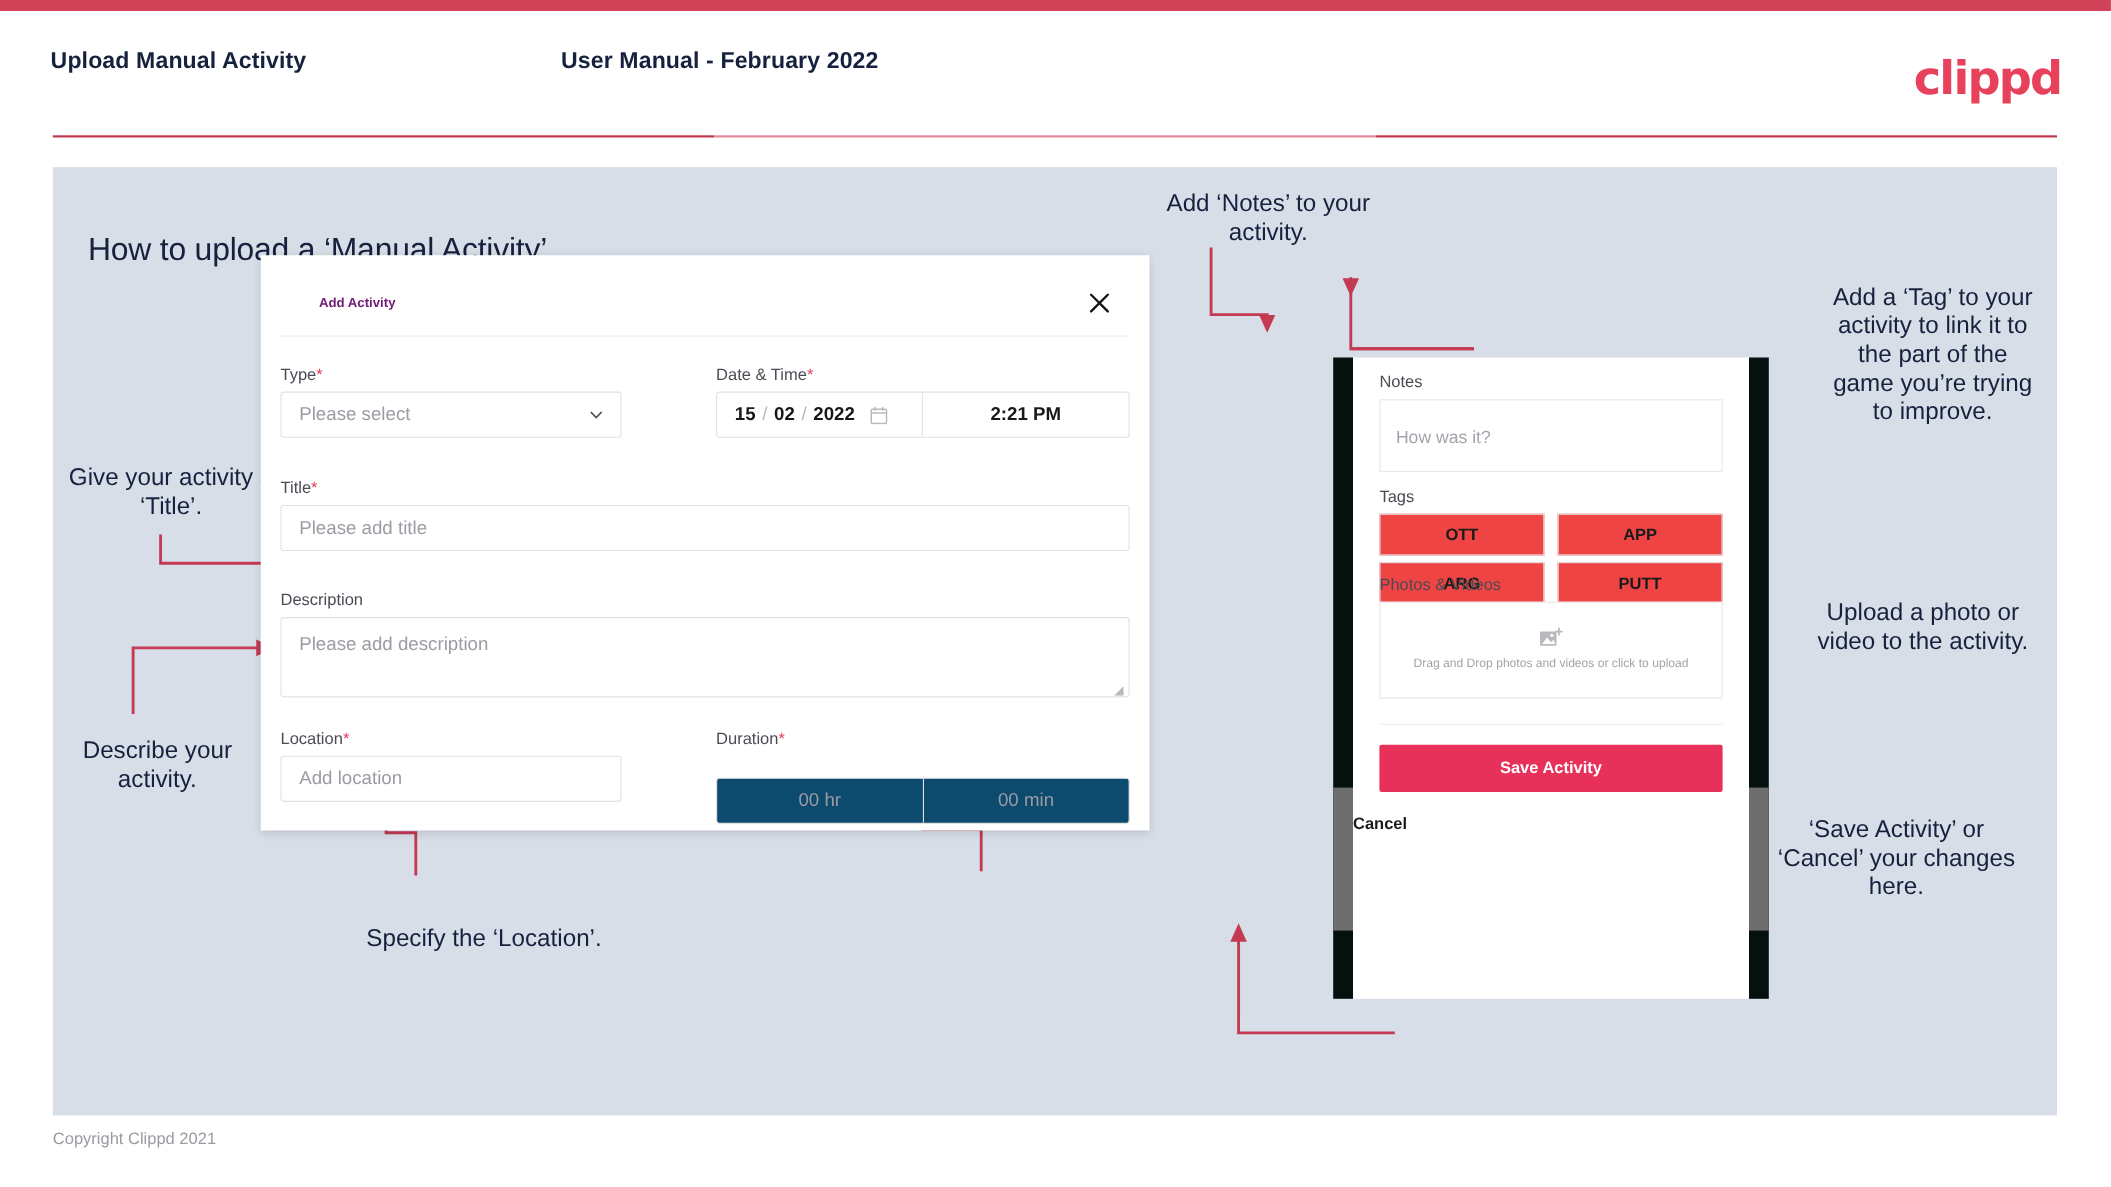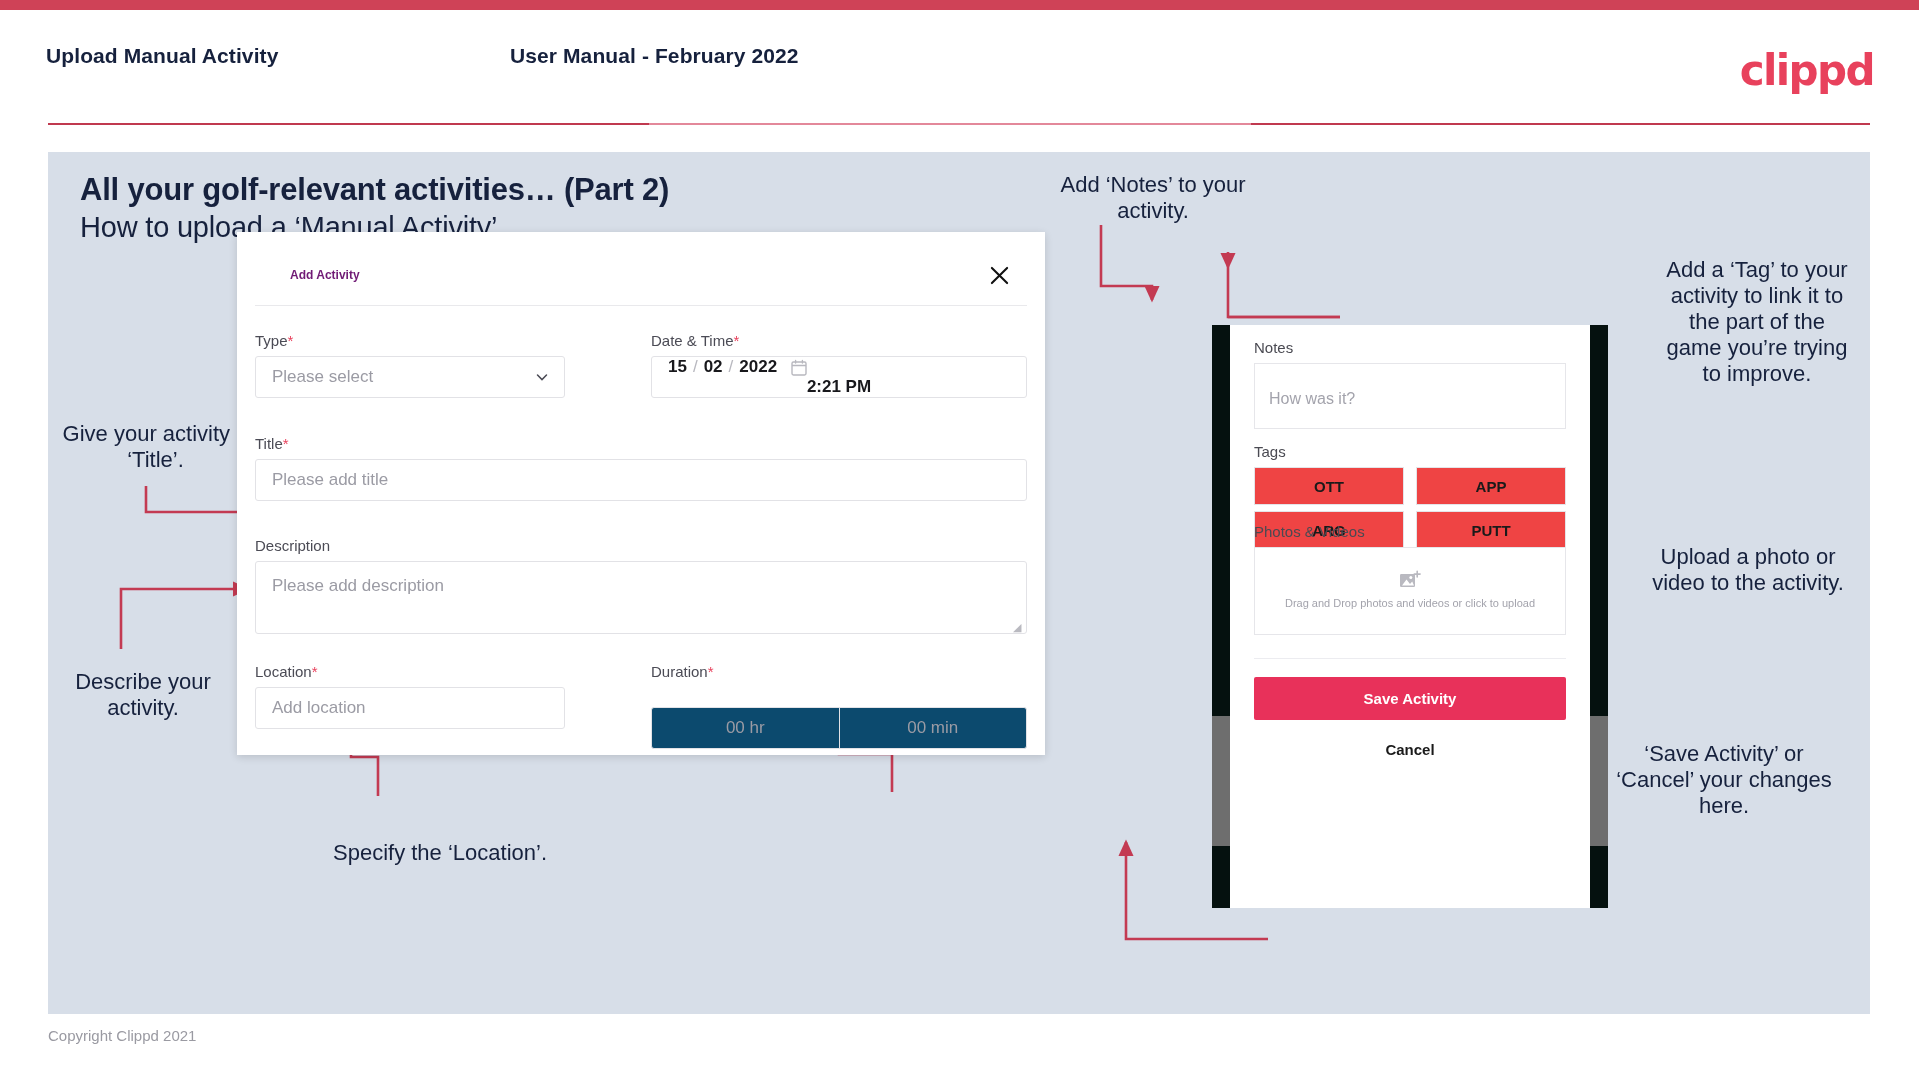--- a/index.html
+++ b/index.html
@@ -115,21 +115,21 @@
   .chev {
     position: absolute; right: 16px; top: 50%;
     transform: translateY(-50%);
     width: 12px; height: 12px;
   }
 
   .dt-wrap {
     position: absolute;
     display: flex;
     border: 1px solid #e2e2e6; border-radius: 3px;
-    background: #fff; overflow: hidden; flex-direction: column;
+    background: #fff; overflow: hidden;
   }
   .dt-date {
     width: 186px; height: 100%;
     display: flex; align-items: center; gap: 6px;
     padding: 0 16px; font-size: 17px; color: #18181c; font-weight: 700;
   }
   .dt-date .sep { color: #b8b8bf; font-weight: 400; }
   .dt-divider { width: 1px; background: #e2e2e6; }
   .dt-time {
     flex: 1; display: flex; align-items: center; justify-content: center;
@@ -211,21 +211,21 @@
   }
   .p-save {
     position: absolute; left: 24px; top: 352px;
     width: 312px; height: 43px;
     background: #e8315a; border-radius: 2px;
     display: flex; align-items: center; justify-content: center;
     color: #fff; font-size: 15px; font-weight: 700;
   }
   .p-cancel {
     position: absolute; left: 0; top: 416px;
-    width: 360px; text-align: center;
+    width: 360px; 
     font-size: 15px; font-weight: 700; color: #1a1a1a;
   }
 
   
   .footer {
     position: absolute; left: 48px; top: 1027px;
     font-size: 15px; color: #9a9aa2;
   }
 </style>
 </head>
@@ -235,21 +235,20 @@
 
   <div class="topbar"></div>
 
   <div class="hdr-title">Upload Manual Activity</div>
   <div class="hdr-sub">User Manual - February 2022</div>
   <div class="hdr-rule"></div>
   <div class="logo">clippd</div>
 
   <div class="slide">
 
-    <div class="slide-h1">All your golf-relevant activities… (Part 2)</div>
     <div class="slide-h2">How to upload a ‘Manual Activity’</div>
 
     <svg class="wires" viewBox="0 0 1822 862" xmlns="http://www.w3.org/2000/svg">
       <defs>
         <marker id="ah" markerWidth="7" markerHeight="7" refX="5.4" refY="3.5" orient="auto">
           <polygon points="0,0.6 6.4,3.5 0,6.4" fill="#c33a52"></polygon>
         </marker>
       </defs>
       <g stroke="#c33a52" stroke-width="2.6" fill="none" marker-end="url(#ah)">
 

